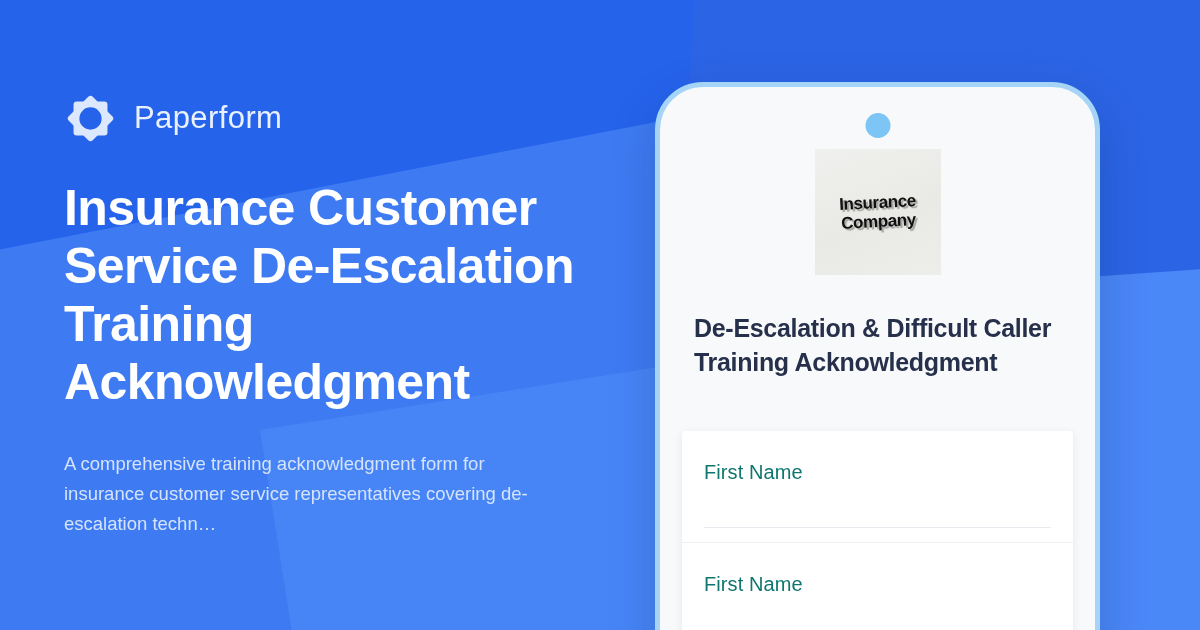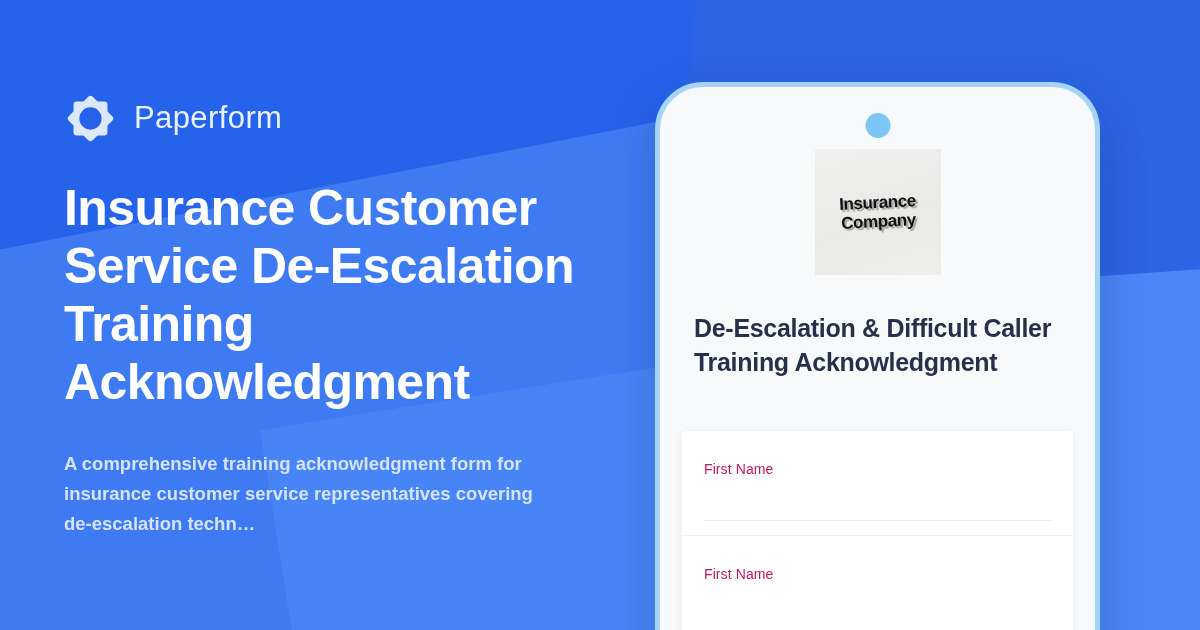--- a/index.html
+++ b/index.html
@@ -85,21 +85,21 @@
     font-weight:700;
     letter-spacing:-0.6px;
     color:#FFFFFF;
     max-width:545px;
     margin-bottom:38px;
   }
 
   .subhead {
     font-size:18.5px;
     line-height:30px;
-    font-weight:700;
+    font-weight:400;
     color:#D5E3FC;
     max-width:490px;
   }
 
   
   .phone {
     position:absolute;
     left:655px; top:82px;
     width:445px; height:600px;
     border:5px solid #A5D4F7;
@@ -154,23 +154,23 @@
     position:absolute;
     left:22px; right:22px; top:344px;
     background:#FFFFFF;
     border-radius:4px;
     box-shadow:0 2px 10px rgba(30,50,90,0.07);
     overflow:hidden;
   }
   .form-field { padding:30px 22px 0 22px; }
   .form-field + .form-field { border-top:1px solid #EEF1F4; }
   .field-label {
-    font-size:14px;
+    font-size:20px;
     font-weight:400;
-    color:#be185d;
+    color:#0f766e;
     letter-spacing:0.1px;
   }
   .field-input {
     height:44px;
     border-bottom:1px solid #E8EBEF;
     margin-bottom:14px;
   }
   .form-field.last .field-input { border-bottom:none; }
 </style>
 </head>

